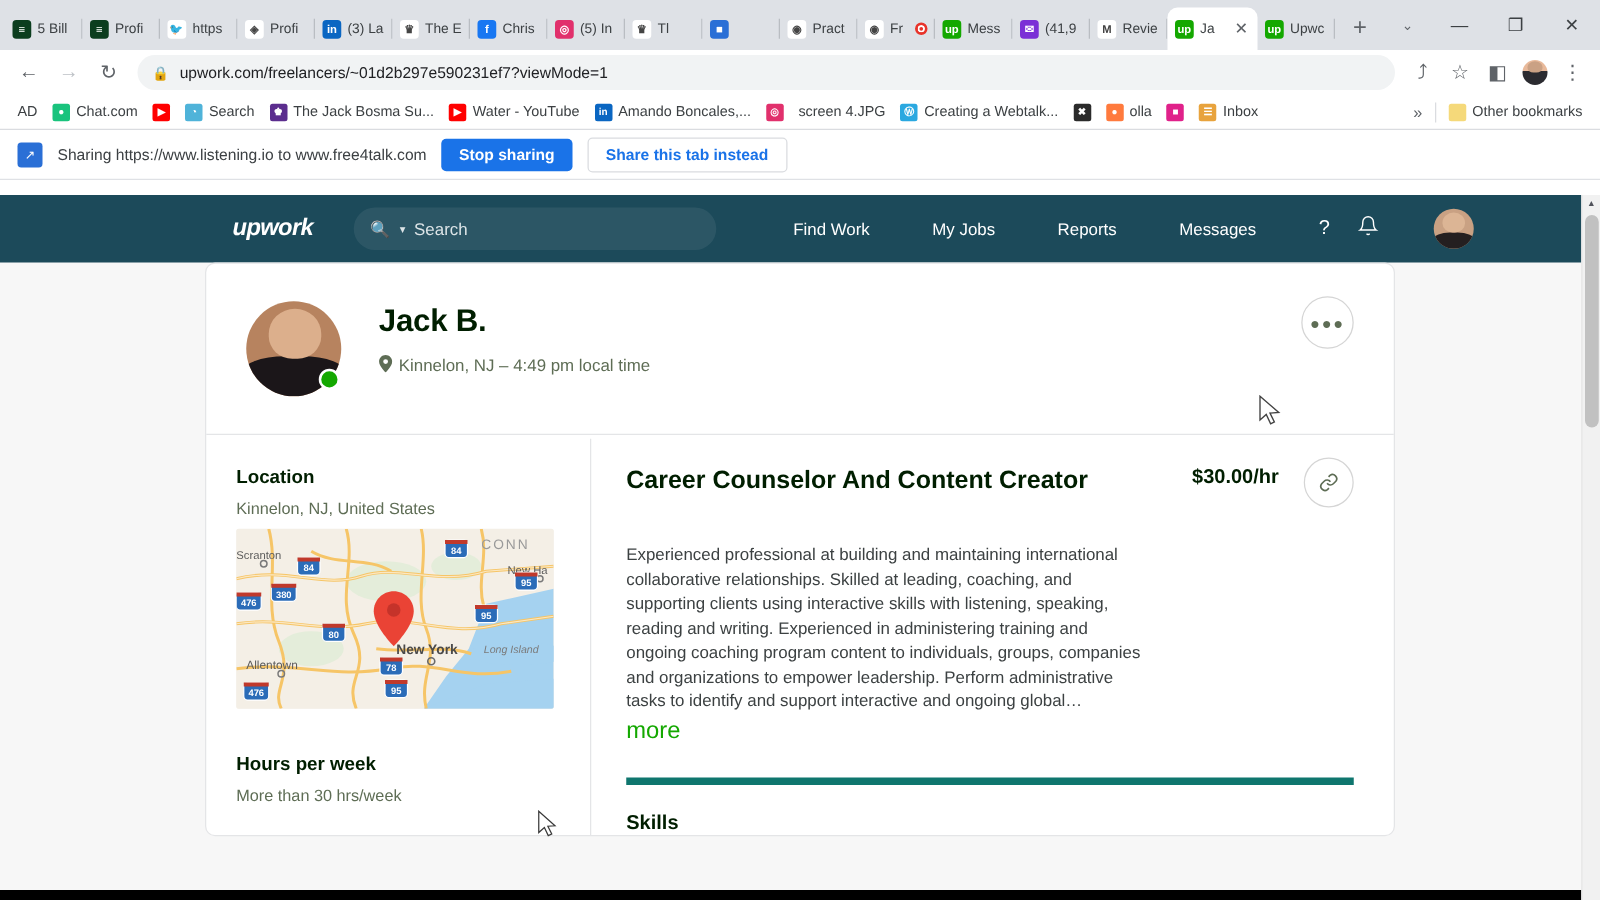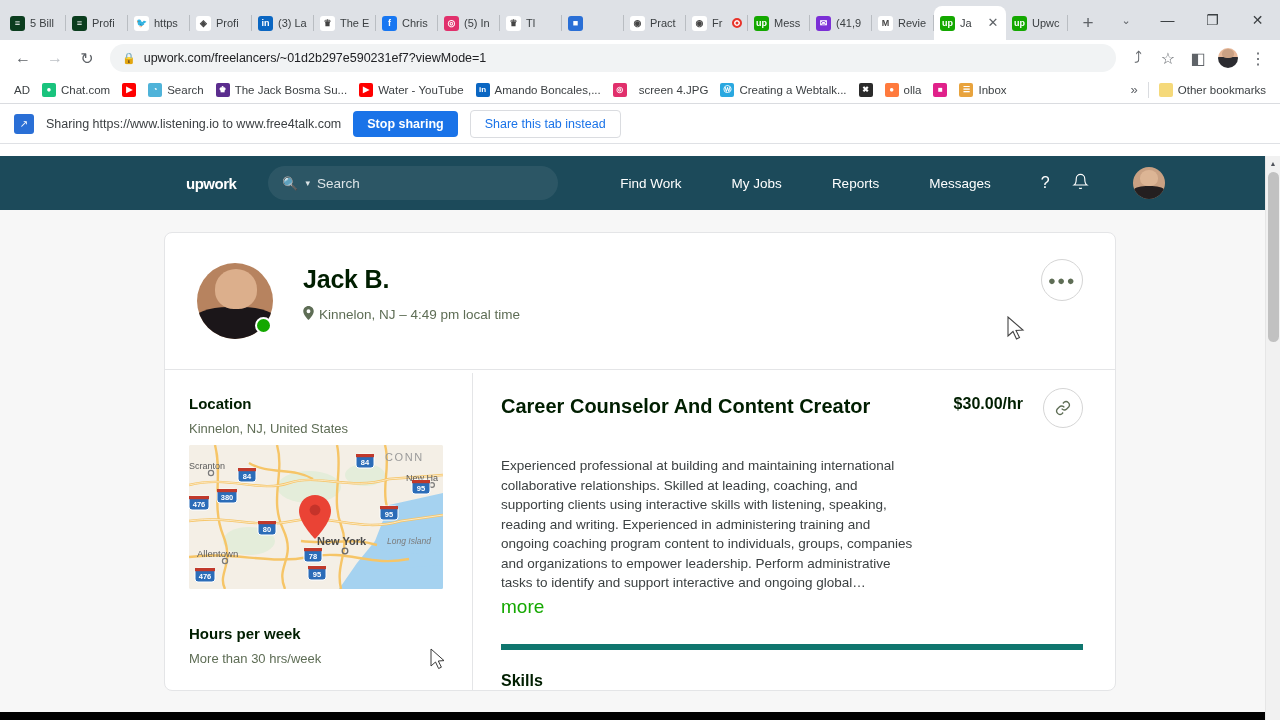--- a/index.html
+++ b/index.html
@@ -129,34 +129,35 @@
   .share-txt { font-size: 12.5px; color: #3c4043; }
   .btn-stop {
     background: #1a73e8; color: #fff; font-size: 12.5px;
     padding: 6px 14px; border-radius: 4px; font-weight: bold;
     border: none; cursor: pointer;
   }
   .btn-instead {
     background: #fff; color: #1a73e8; font-size: 12.5px;
     padding: 6px 14px; border-radius: 4px; border: 1px solid #dadce0;
     cursor: pointer;
+    font-weight: bold;
   }
 
   
   .viewport {
     position: absolute; left: 0; top: 156px;
     width: 1280px; height: 564px; background: #f7f7f7; overflow: hidden;
   }
   .upnav {
     height: 54px; background: #1c4a5a; display: flex;
     align-items: center; padding: 0 0 0 186px; gap: 0;
   }
   .uplogo {
-    font-size: 15px; color: #fff; font-weight: bold;
-    letter-spacing: -0.5px; flex: 0 0 auto;
+    font-size: 19px; color: #fff; font-weight: bold;
+    letter-spacing: -0.5px; flex: 0 0 auto; font-style: italic;
   }
   .upsearch {
     width: 290px; height: 34px; background: rgba(255,255,255,0.07);
     border-radius: 18px; margin-left: 32px; display: flex;
     align-items: center; padding: 0 14px; gap: 7px; flex: 0 0 290px;
   }
   .upsearch .sicon { color: #dce4e7; font-size: 13px; }
   .upsearch .chev { color: #dce4e7; font-size: 9px; }
   .upsearch .sph { color: #dce4e7; font-size: 13.5px; }
   .upnavlinks { display: flex; align-items: center; gap: 24px; margin-left: 36px; }
@@ -460,21 +461,21 @@
         <div class="avatar-nav"></div>
       </div>
     </div>
 
     <div class="cursor-nav">
       <svg width="22" height="26" viewBox="0 0 22 26">
         <path d="M2 1 L2 20 L7 15.5 L10.5 23 L13.5 21.5 L10 14.5 L17 14 Z" fill="#fff" stroke="#444" stroke-width="1.1"></path>
       </svg>
     </div>
 
-    <div style="padding-top:22px;">
+    <div style="">
       <div class="card">
         <div class="profile-head">
           <div style="position:relative;">
             <div class="avatar-big"></div>
             <div class="online-dot"></div>
           </div>
           <div class="pinfo">
             <div class="pname">Jack B.</div>
             <div class="ploc">
               <span>

